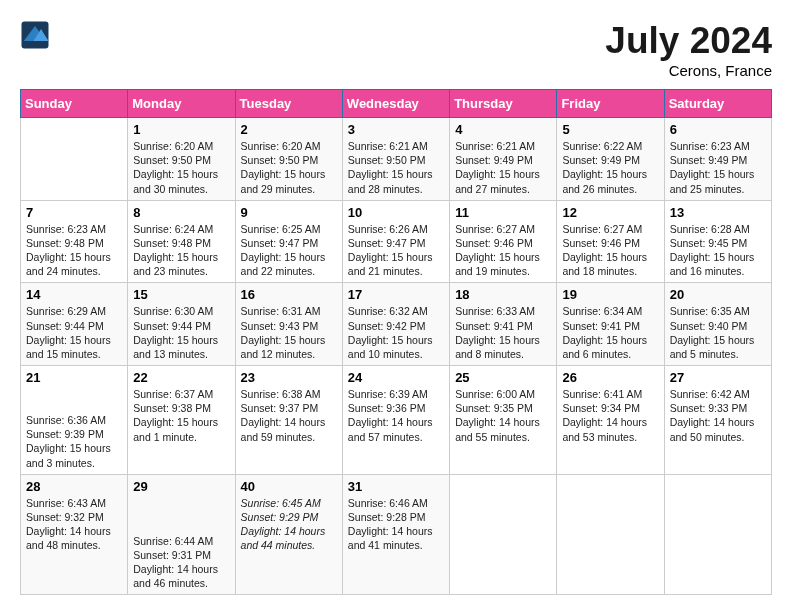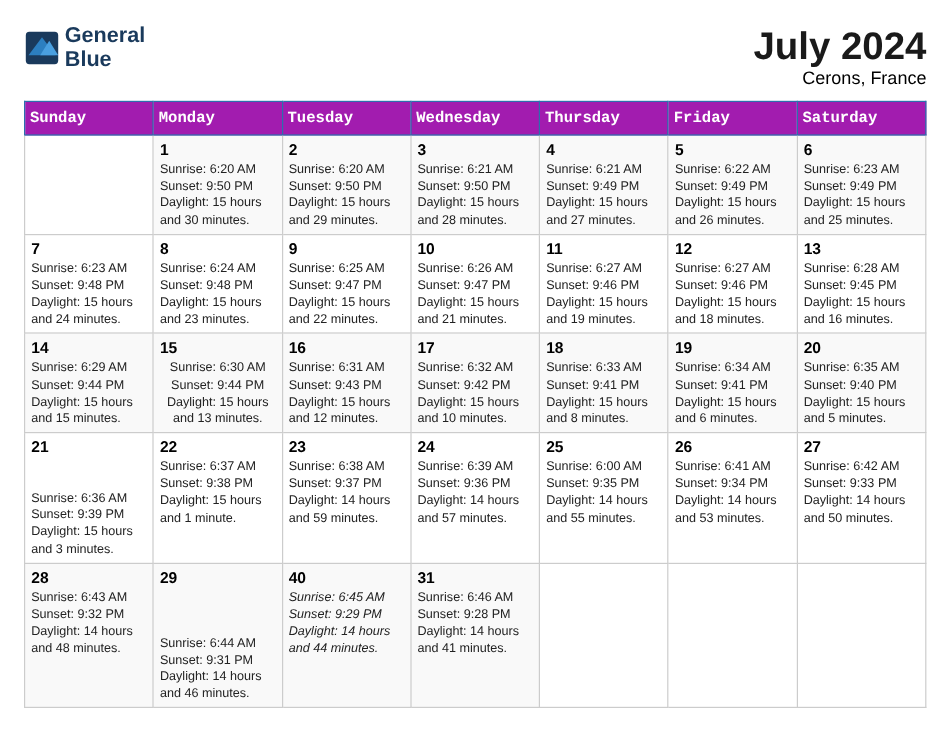--- a/index.html
+++ b/index.html
@@ -31,42 +31,41 @@
     .logo-text span:first-child { color: #1a3a5c; }
     .logo-icon {
       width: 30px;
       height: 30px;
       margin-right: 4px;
     }
     .title-block {
       text-align: right;
     }
     .month-year {
-      font-size: 32px;
+      font-size: 37px;
       font-weight: bold;
       color: #1a1a1a;
     }
     .location {
       font-size: 15px;
       color: #000000;
     }
     table {
       width: 100%;
       border-collapse: collapse;
       font-size: 11px;
     }
     thead tr th {
-      background: #a21caf;
+      background: #ec4899;
       color: #fff;
       padding: 6px 4px;
       text-align: left;
       font-size: 13px;
       font-weight: bold;
       border: 1px solid #2c6fad;
-      font-family: Liberation Mono, monospace;
     }
     tbody tr td {
       border: 1px solid #ccc;
       padding: 4px 5px;
       vertical-align: top;
       width: 14.28%;
       min-height: 80px;
       height: 80px;
     }
     .day-num {
@@ -91,24 +90,20 @@
 </head>
 <body>
 
 <div class="header">
   <div class="logo">
     <svg class="logo-icon" viewBox="0 0 40 40">
       <rect x="2" y="2" width="36" height="36" rx="4" fill="#1a3a5c"></rect>
       <polygon points="20,8 35,28 5,28" fill="#2c7fc0"></polygon>
       <polygon points="28,12 38,28 18,28" fill="#4aa0e0"></polygon>
     </svg>
-    <div class="logo-text">
-      <span>General</span>
-      <span>Blue</span>
-    </div>
   </div>
   <div class="title-block">
     <div class="month-year">July 2024</div>
     <div class="location">Cerons, France</div>
   </div>
 </div>
 
 <table>
   <thead>
     <tr id="col-headers">
@@ -221,21 +216,21 @@
       <tr>
         <td>
           <span class="day-num">14</span>
           <div class="day-info" style="white-space: pre-line;">Sunrise: 6:29 AM
 Sunset: 9:44 PM
 Daylight: 15 hours
 and 15 minutes.</div>
         </td>
         <td>
           <span class="day-num">15</span>
-          <div class="day-info" style="white-space: pre-line; text-align: center;">Sunrise: 6:30 AM
+          <div class="day-info" style="white-space: pre-line;">Sunrise: 6:30 AM
 Sunset: 9:44 PM
 Daylight: 15 hours
 and 13 minutes.</div>
         </td>
         <td>
           <span class="day-num">16</span>
           <div class="day-info" style="white-space: pre-line;">Sunrise: 6:31 AM
 Sunset: 9:43 PM
 Daylight: 15 hours
 and 12 minutes.</div>

